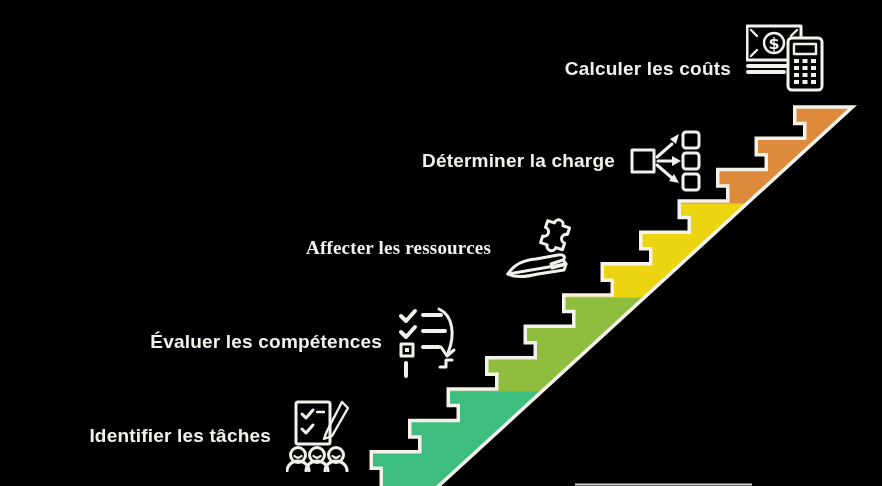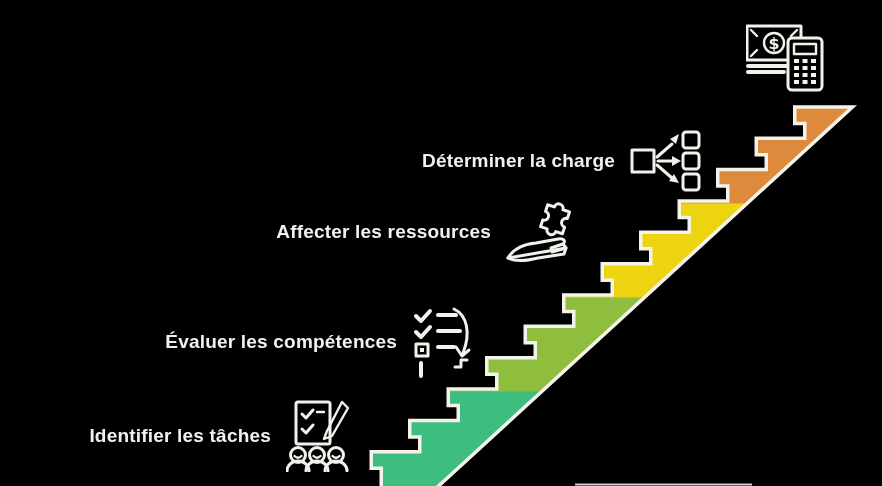--- a/index.html
+++ b/index.html
@@ -4,22 +4,22 @@
 <style>
   html,body{margin:0;padding:0;}
   body{width:882px;height:486px;background:#000;overflow:hidden;}
   #stage{position:relative;width:882px;height:486px;background:#000;
          font-family:"Liberation Sans",sans-serif;}
   #stairs-svg{position:absolute;left:0;top:0;width:882px;height:486px;display:block;}
   .step-row{position:absolute;display:flex;align-items:center;gap:15px;}
   .step-row .label{font-weight:bold;font-size:19px;color:#F3F1EC;white-space:nowrap;
                    letter-spacing:.2px;}
   .row-0{top:400px;right:532px;}
-  .row-1{top:306px;right:408px;text-align:right;}
-  .row-2{top:198px;right:304px;}
+  .row-1{top:306px;right:423px;text-align:right;}
+  .row-2{top:214px;right:304px;font-family:Liberation Serif, serif;}
   .row-3{top:128px;right:180px;}
   .row-4{top:22px;right:54px;}
   .row-4 .label{margin-top:20px;}
   .icon svg{display:block;}
   .ic{stroke:#F3F1EC;fill:none;stroke-width:3;stroke-linecap:round;stroke-linejoin:round;}
   .icf{fill:#F3F1EC;stroke:none;}
   .icthin{stroke-width:2.4;}
   .icthick{stroke-width:4;}
 </style>
 </head>
@@ -108,20 +108,21 @@
         <path class="ic" d="M27,37 L42,50"></path>
         <path class="icf" d="M44,46 l5,9 l-10,-2 z"></path>
         <rect class="ic" x="53" y="4" width="16" height="16" rx="3"></rect>
         <rect class="ic" x="53" y="25" width="16" height="16" rx="3"></rect>
         <rect class="ic" x="53" y="46" width="16" height="16" rx="3"></rect>
       </svg>
     </span>
   </div>
 
   <div class="step-row row-4">
+    <span class="label">Calculer les coûts</span>
     <span class="icon">
       <svg width="82" height="74" viewBox="0 0 82 74">
         <rect class="ic" x="1" y="4" width="54" height="34"></rect>
         <path class="ic icthin" d="M5,8 l6,6 M51,8 l-6,6 M5,34 l6,-6"></path>
         <circle class="ic icthin" cx="28" cy="21" r="10"></circle>
         <text x="28" y="27" font-size="16" font-weight="bold" fill="#F3F1EC" text-anchor="middle" font-family="DejaVu Sans, sans-serif">$</text>
         <path class="ic icthick" d="M2,44 h40 M2,50 h36"></path>
         <rect x="42" y="16" width="34" height="52" rx="4" fill="#000" class="ic" style="fill:#000"></rect>
         <rect class="ic icthin" x="48" y="22" width="22" height="10"></rect>
         <g class="icf">

